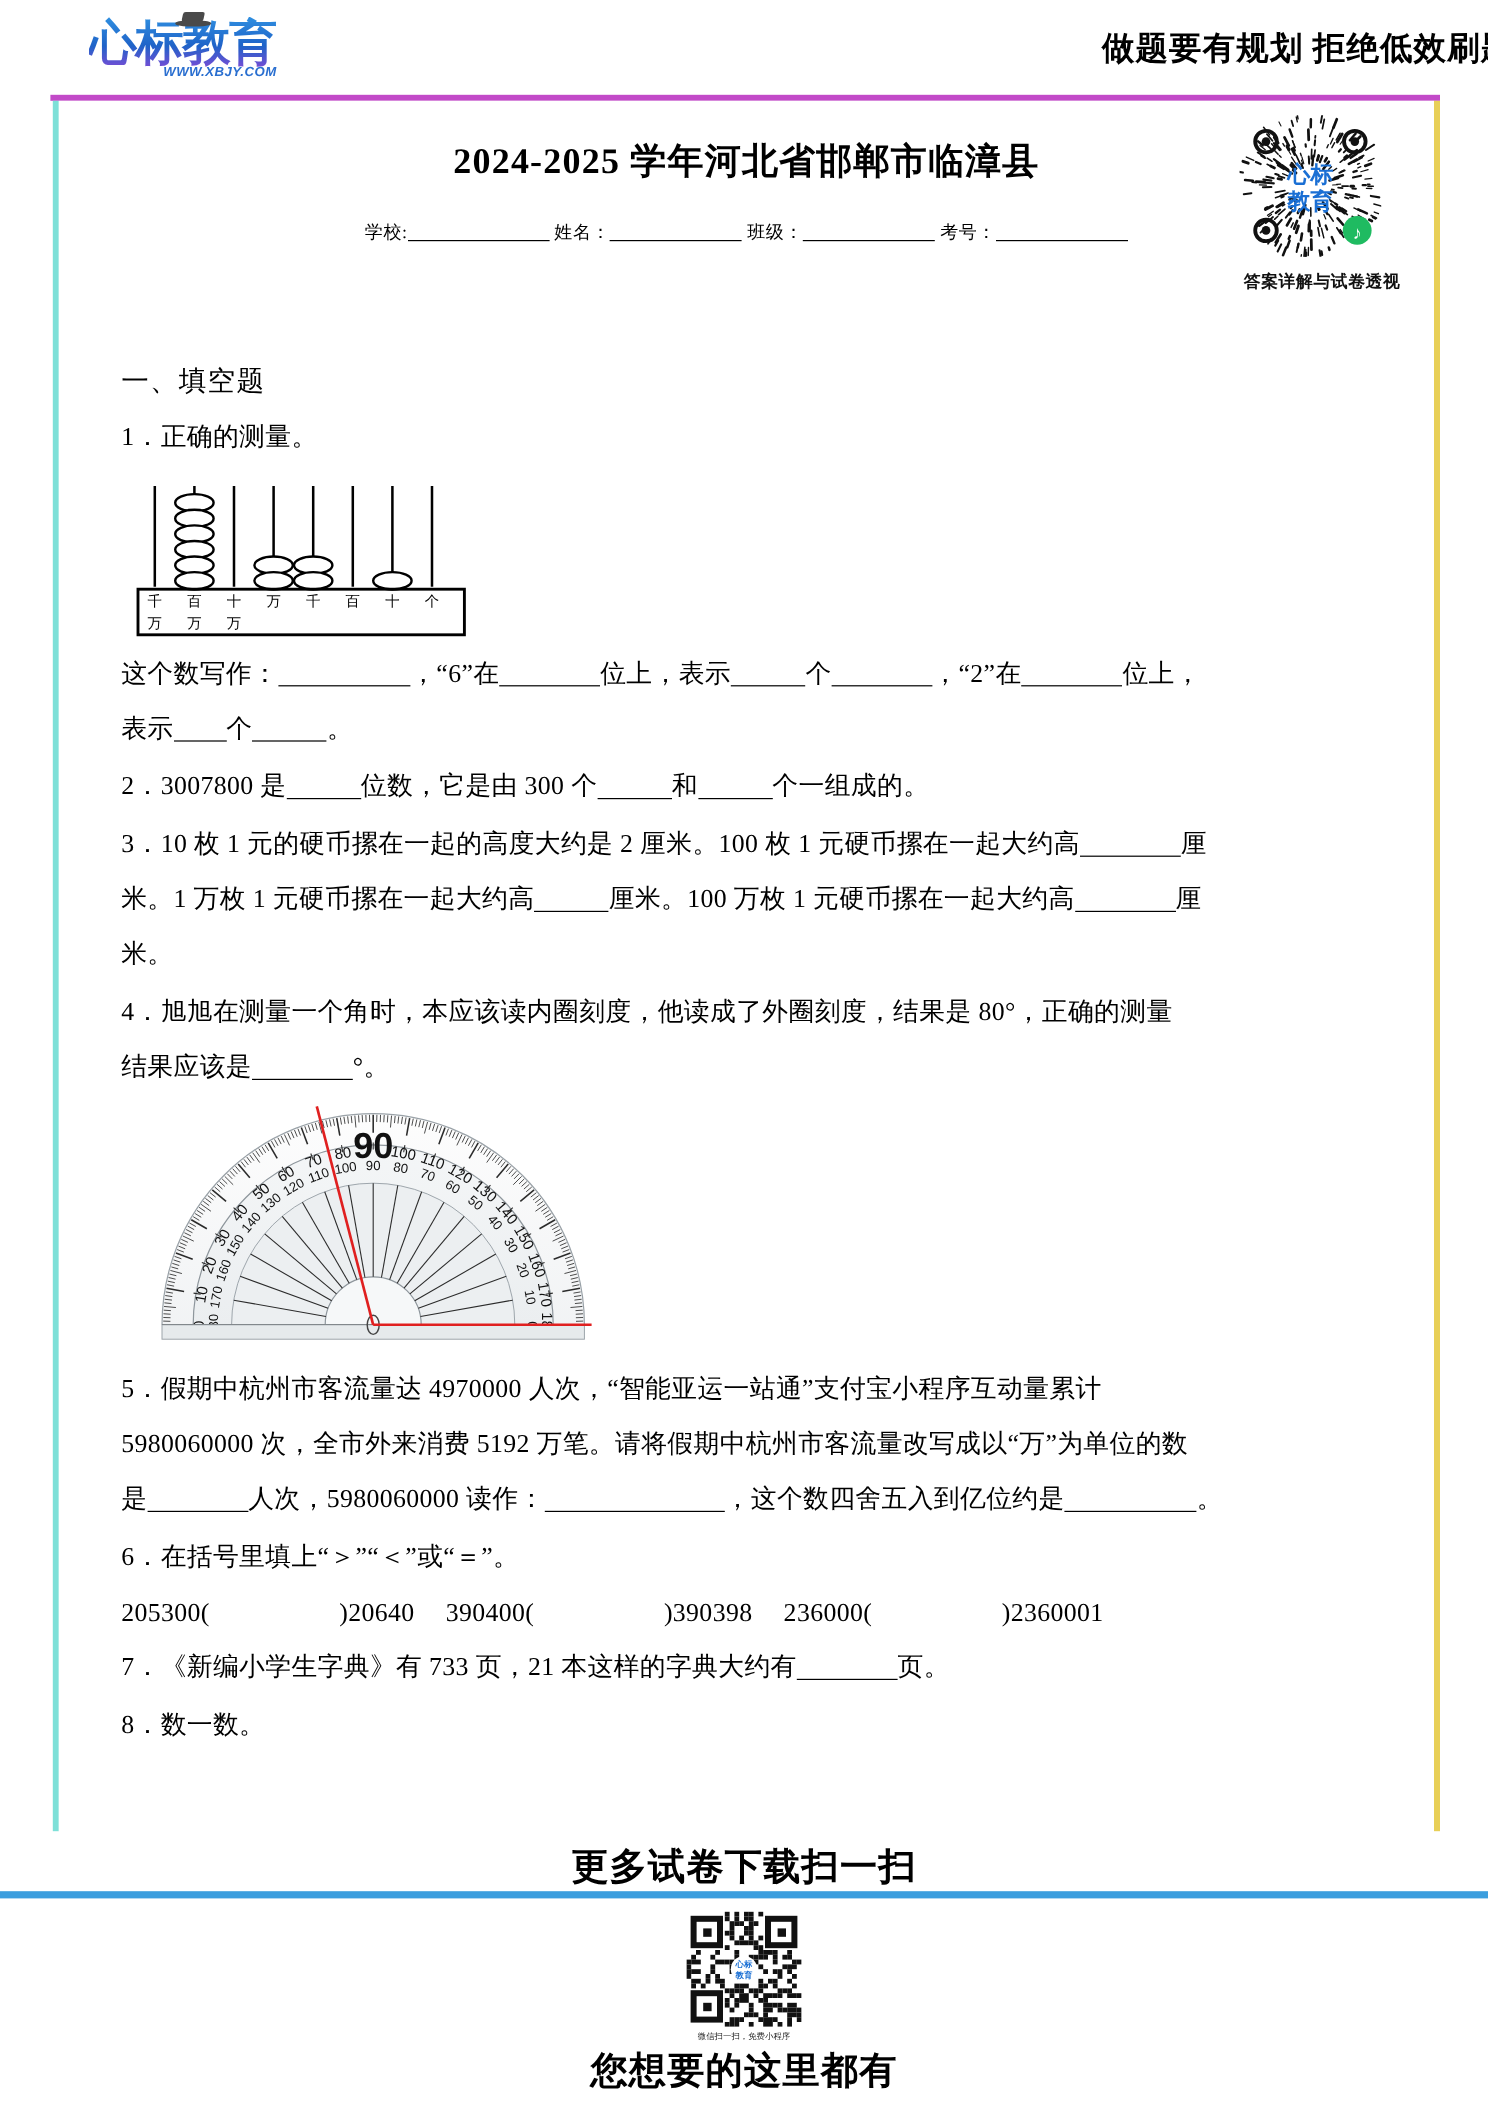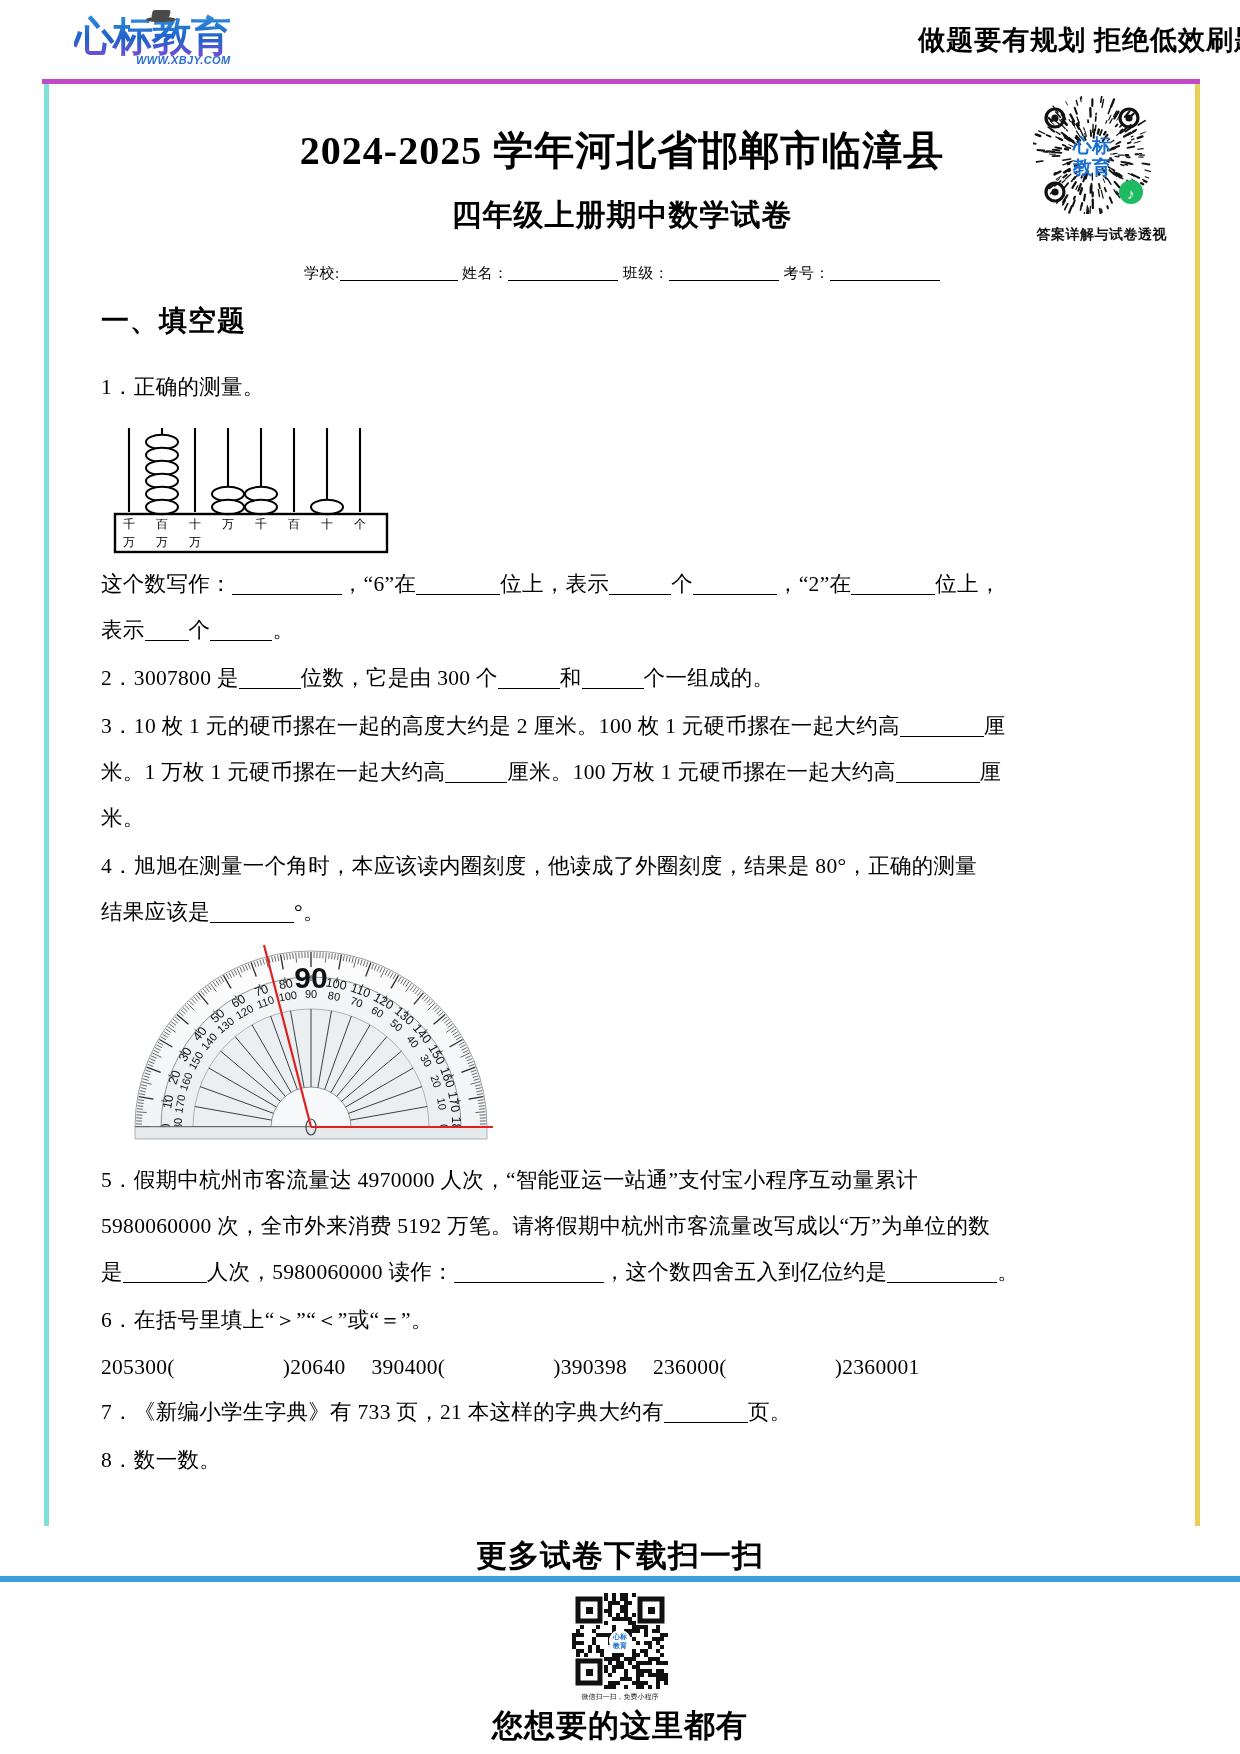--- a/index.html
+++ b/index.html
@@ -101,24 +101,24 @@
   
   .paper {
     position: absolute;
     left: 49px; top: 84px;
     width: 1146px; height: 1442px;
     background: #fff;
   }
 
   .doc-title {
     text-align: center;
-    font-size: 40px;
+    font-size: 30px;
     font-weight: bold;
     letter-spacing: 1px;
-    margin-top: 44px;
+    margin-top: 28px;
     line-height: 46px;
   }
   .doc-subtitle {
     text-align: center;
     font-size: 30px;
     font-weight: bold;
     letter-spacing: 1px;
     margin-top: 18px;
     line-height: 46px;
   }
@@ -155,24 +155,24 @@
     white-space: nowrap;
   }
 
   
   .body-area {
     position: absolute;
     left: 52px; top: 218px;
     width: 1010px;
   }
   .section-head {
-    font-size: 28px;
-    font-weight: bold;
+    font-size: 23px;
+    font-weight: normal;
     letter-spacing: 1px;
-    margin-bottom: 24px;
+    margin-bottom: 8px;
   }
   .q {
     font-size: 21.5px;
     line-height: 46px;
     letter-spacing: 0.3px;
     margin-bottom: 2px;
     text-align: justify;
   }
   .q.tight { margin-bottom: 0; }
   .blank {
@@ -519,21 +519,20 @@
       </g>
       <text x="59" y="56" text-anchor="middle" font-family="Liberation Sans, sans-serif" font-size="19" font-weight="bold" fill="#1a6fd4">心标</text>
       <text x="59" y="78" text-anchor="middle" font-family="Liberation Sans, sans-serif" font-size="19" font-weight="bold" fill="#1a6fd4">教育</text>
       <circle cx="98" cy="96" r="12" fill="#1fbb61"></circle>
       <text x="98" y="103" text-anchor="middle" font-family="Liberation Sans, sans-serif" font-size="15" font-weight="bold" fill="#fff">♪</text>
     </svg>
   </div>
   <div class="qr-note">答案详解与试卷透视</div>
 
   <div class="doc-title">2024-2025 学年河北省邯郸市临漳县</div>
-  <div class="doc-subtitle">四年级上册期中数学试卷</div>
 
   <div class="id-line">
     <span>学校:</span><span class="ul"></span>
     <span>姓名：</span><span class="ul s"></span>
     <span>班级：</span><span class="ul s"></span>
     <span>考号：</span><span class="ul s"></span>
   </div>
 
   <div class="body-area">
 

